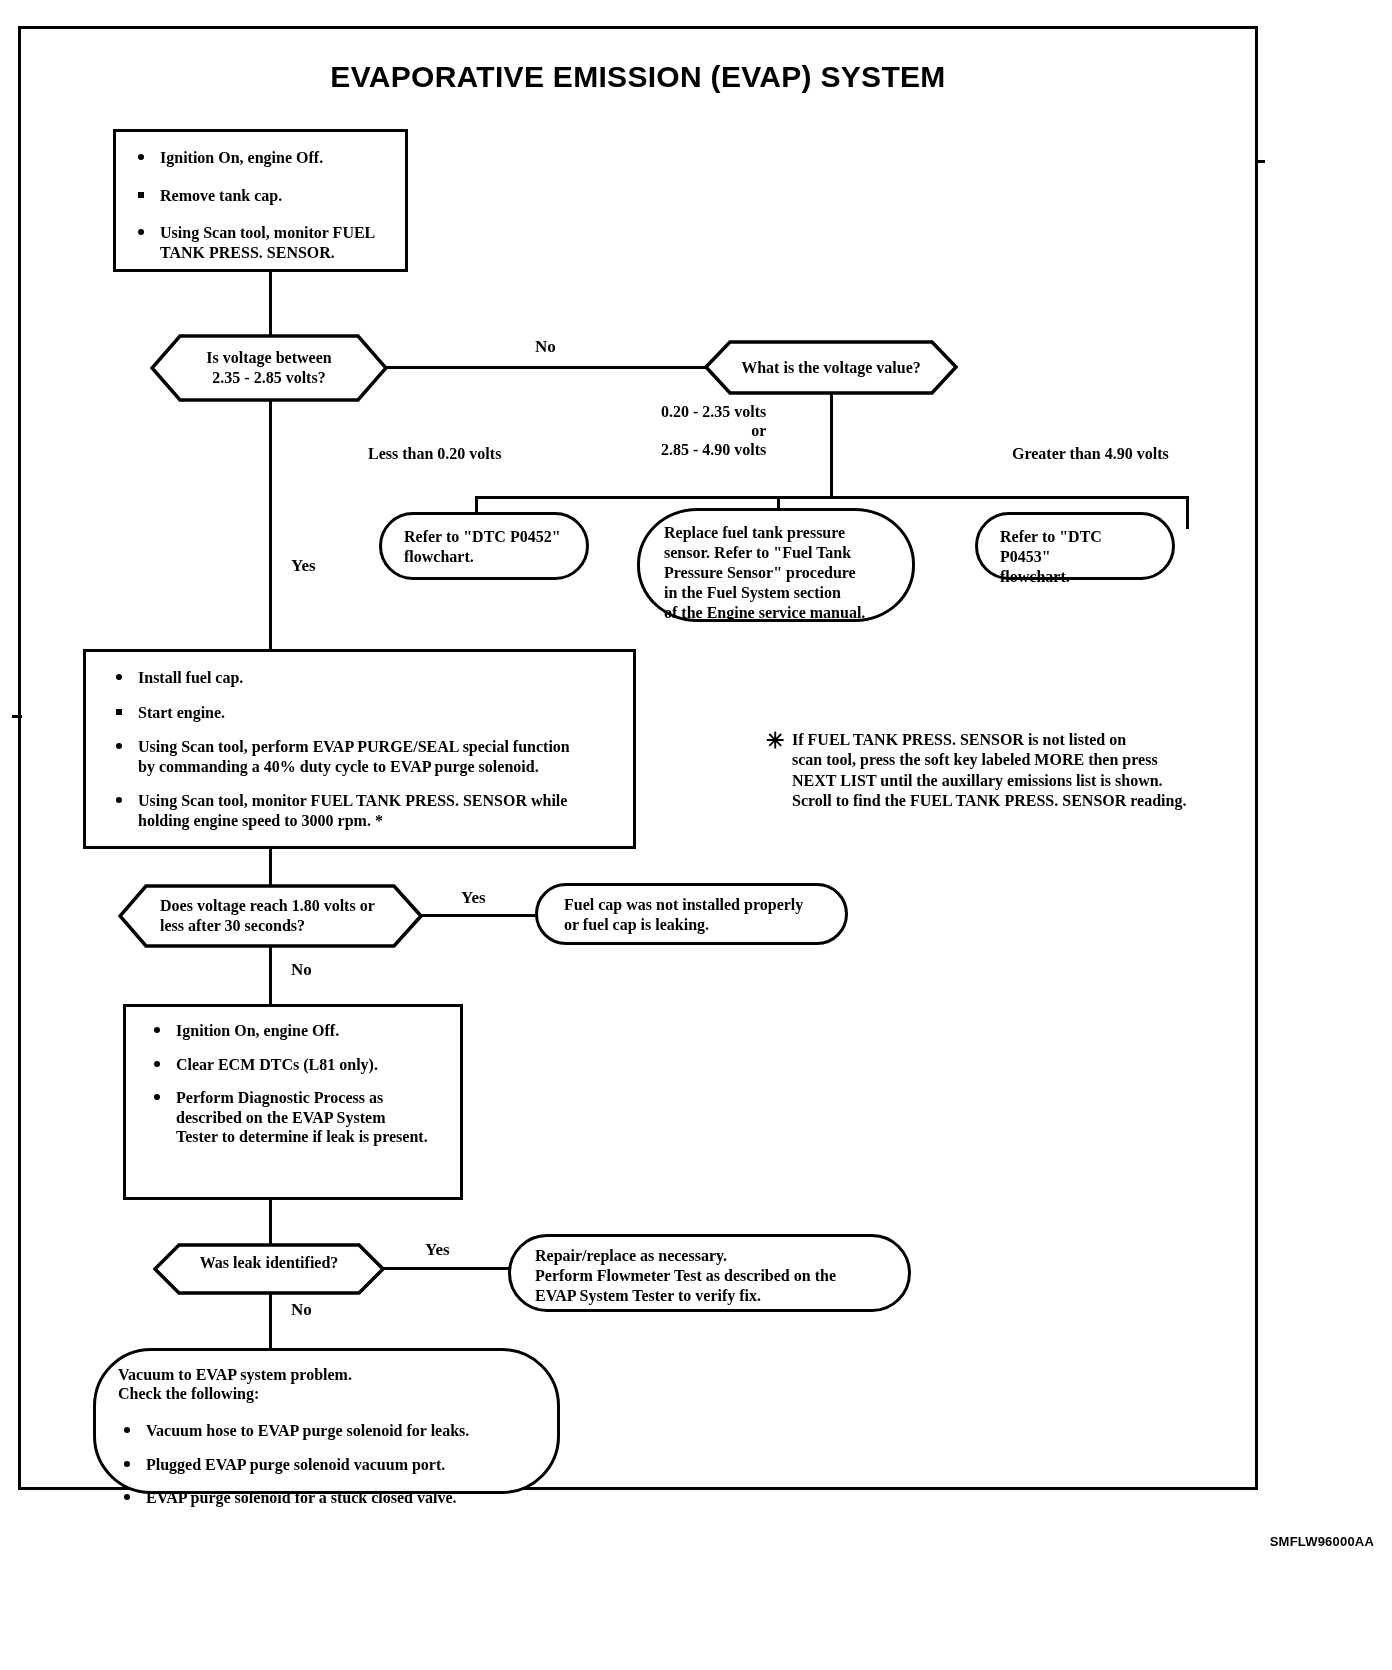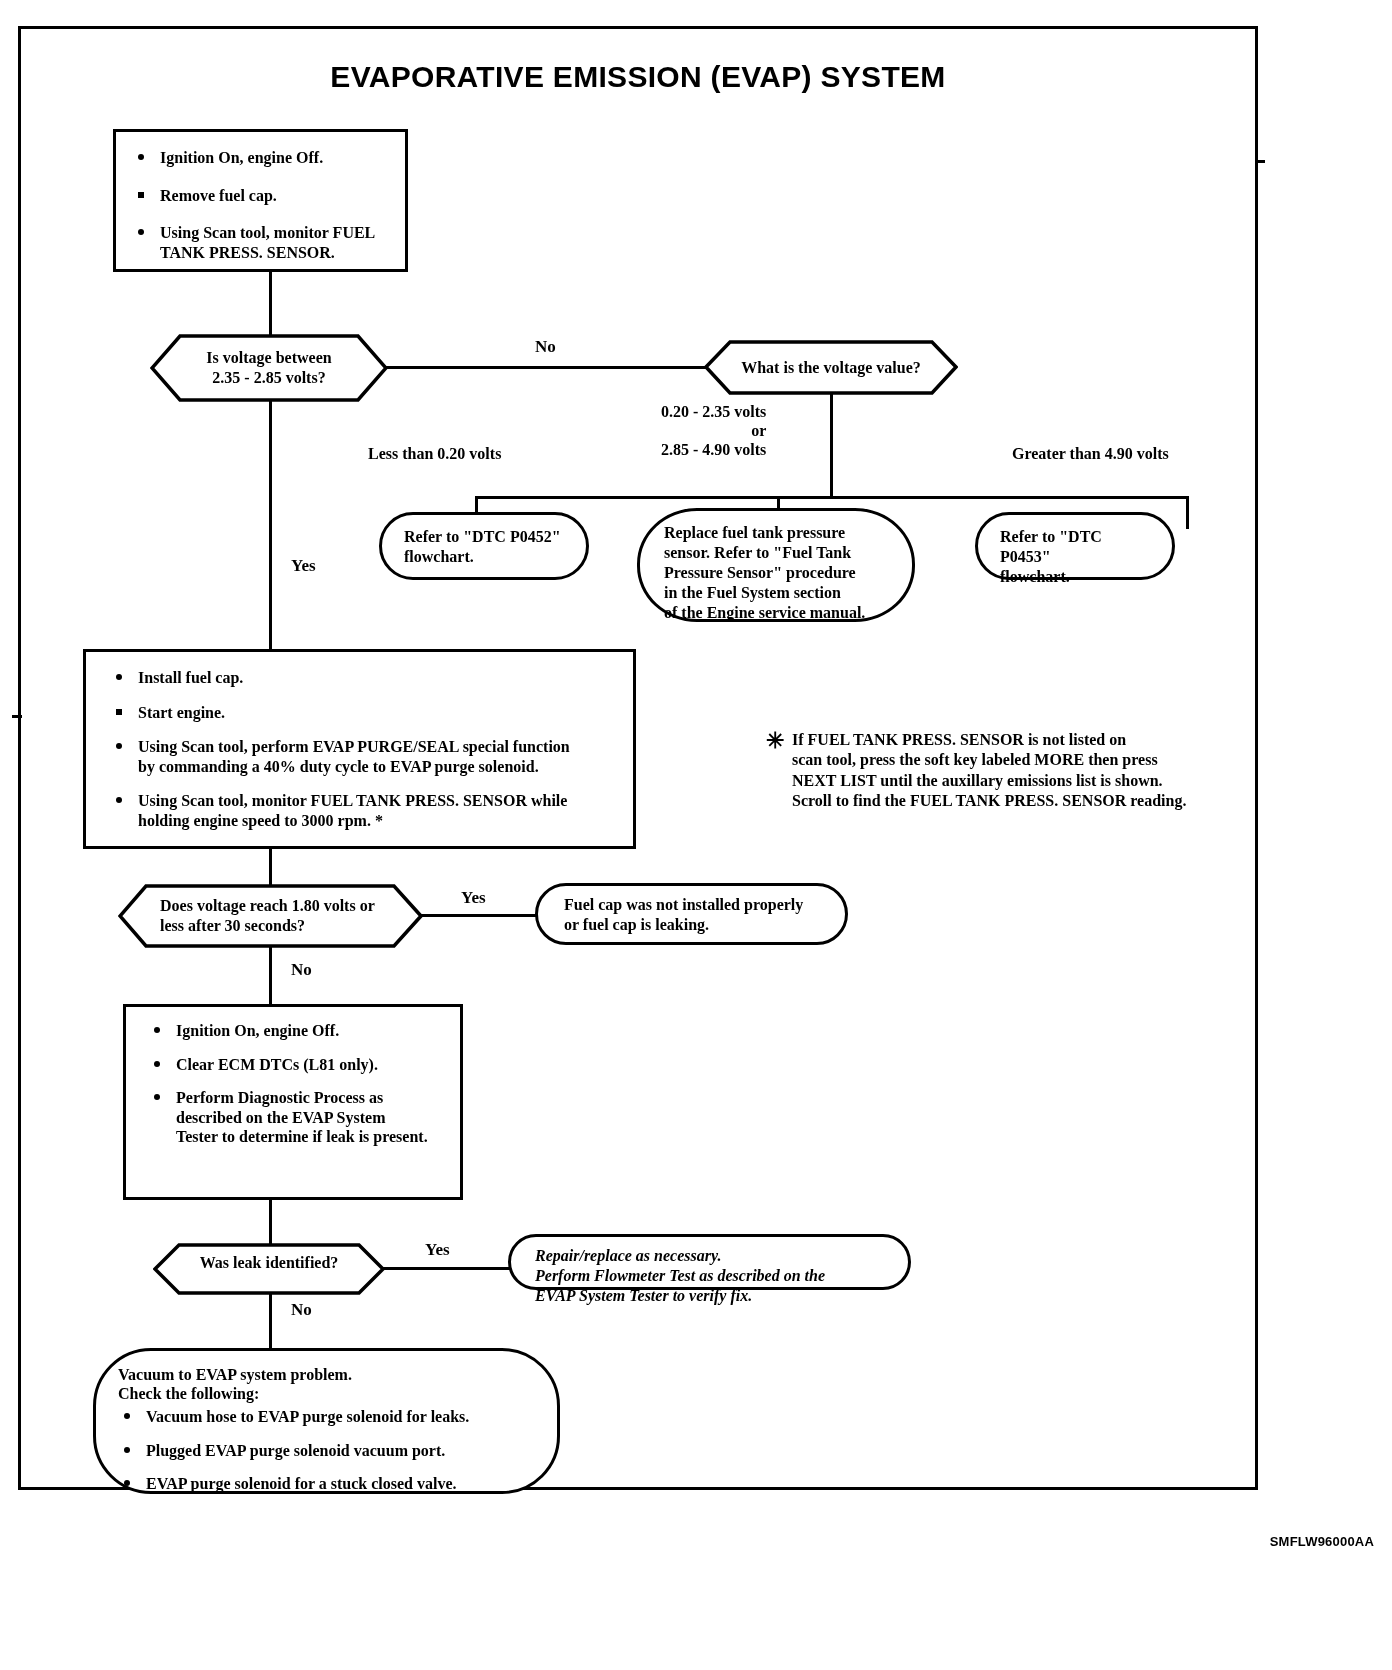--- a/index.html
+++ b/index.html
@@ -80,21 +80,21 @@
 <div class="page-border"></div>
 <div class="tick-l"></div>
 <div class="tick-r"></div>
 
 <div class="title">EVAPORATIVE EMISSION (EVAP) SYSTEM</div>
 
 <div class="box" style="left:113px;top:129px;width:295px;height:143px;">
   <div class="boxinner">
     <ul class="blist t16 bold">
       <li><span class="bul"></span><span style="white-space:pre-line">Ignition On, engine Off.</span></li>
-      <li class="sq" style="margin-top:18px"><span class="bul"></span><span style="white-space:pre-line">Remove fuel cap.</span></li>
+      <li class="sq" style="margin-top:18px"><span class="bul"></span><span style="white-space:pre-line">Remove tank cap.</span></li>
       <li style="margin-top:18px"><span class="bul"></span><span style="white-space:pre-line">Using Scan tool, monitor FUEL
 TANK PRESS. SENSOR.</span></li>
     </ul>
   </div>
 </div>
 
 <div class="line vl" style="left:269px;top:272px;height:63px;"></div>
 
 <div class="hex" style="left:150px;top:334px;width:238px;height:68px;">
   <svg width="238" height="68" viewBox="0 0 238 68">
@@ -206,34 +206,34 @@
 <div class="hex" style="left:153px;top:1243px;width:232px;height:40px;">
   <svg width="232" height="52" viewBox="0 0 232 52">
     <polygon points="26,2 206,2 230,26 206,50 26,50 2,26" fill="#fff" stroke="#000" stroke-width="3.5"></polygon>
   </svg>
   <div class="hexlabel t16 bold">Was leak identified?</div>
 </div>
 
 <div class="line hl" style="left:383px;top:1267px;width:133px;"></div>
 <div class="lbl t17 bold" style="left:425px;top:1240px;">Yes</div>
 
-<div class="term" style="left:508px;top:1234px;width:403px;height:56px;font-style:italic;">
+<div class="term" style="left:508px;top:1234px;width:403px;height:78px;">
   <div class="termtext t16 bold" style="white-space:pre-line;padding-top:9px;padding-left:24px;">Repair/replace as necessary.
 Perform Flowmeter Test as described on the
 EVAP System Tester to verify fix.</div>
 </div>
 
 <div class="line vl" style="left:269px;top:1293px;height:57px;"></div>
 <div class="lbl t17 bold" style="left:291px;top:1300px;">No</div>
 
 <div class="term" style="left:93px;top:1348px;width:467px;height:146px;border-radius:58px;">
   <div style="padding:14px 20px 0 22px;">
     <div class="t16 bold" style="white-space:pre-line;line-height:1.2;">Vacuum to EVAP system problem.
 Check the following:</div>
-    <ul class="blist t16 bold" style="margin-top:4px;">
+    <ul class="blist t16 bold" style="margin-top:18px;">
       <li style="padding-left:28px;"><span class="bul" style="left:6px;"></span><span>Vacuum hose to EVAP purge solenoid for leaks.</span></li>
       <li style="margin-top:14px;padding-left:28px;"><span class="bul" style="left:6px;"></span><span>Plugged EVAP purge solenoid vacuum port.</span></li>
       <li style="margin-top:14px;padding-left:28px;"><span class="bul" style="left:6px;"></span><span>EVAP purge solenoid for a stuck closed valve.</span></li>
     </ul>
   </div>
 </div>
 
 <div class="footer">SMFLW96000AA</div>
 
 </body></html>

